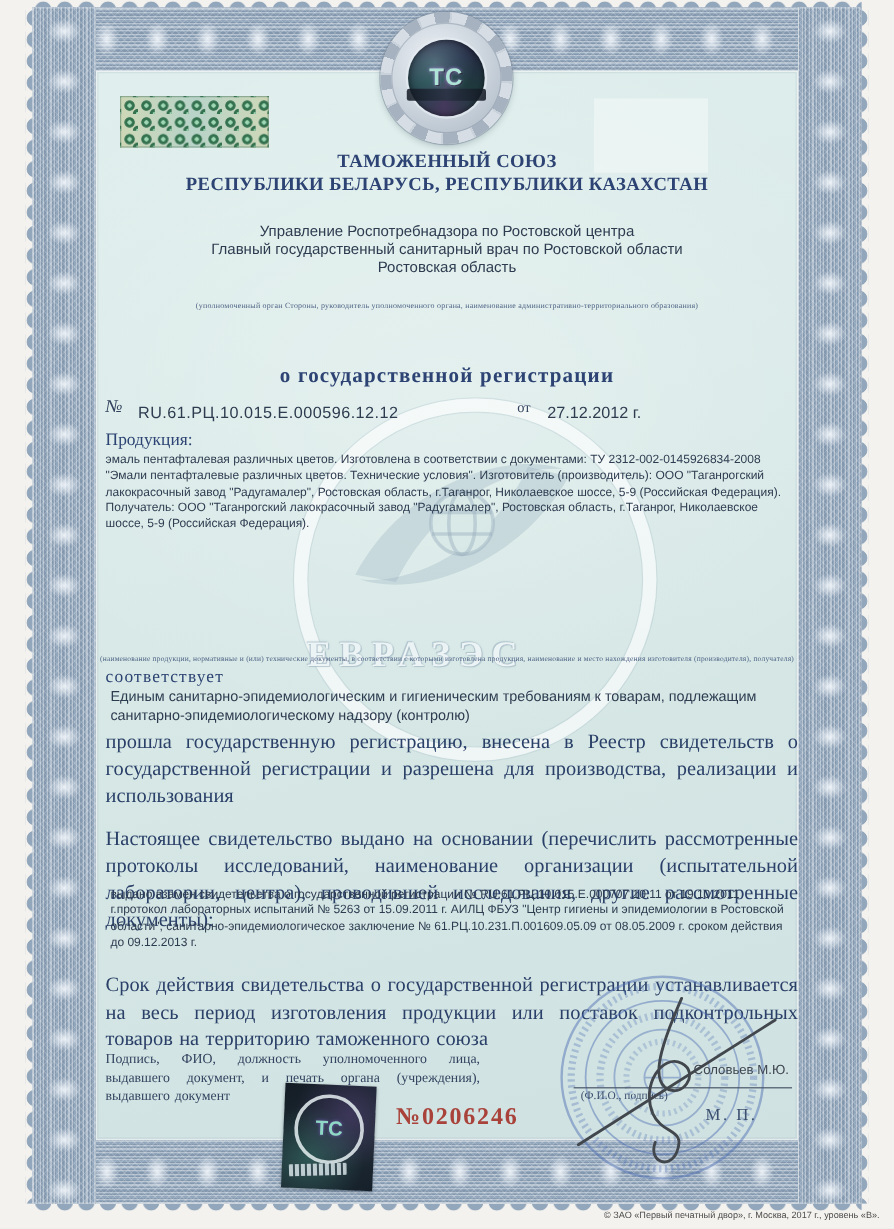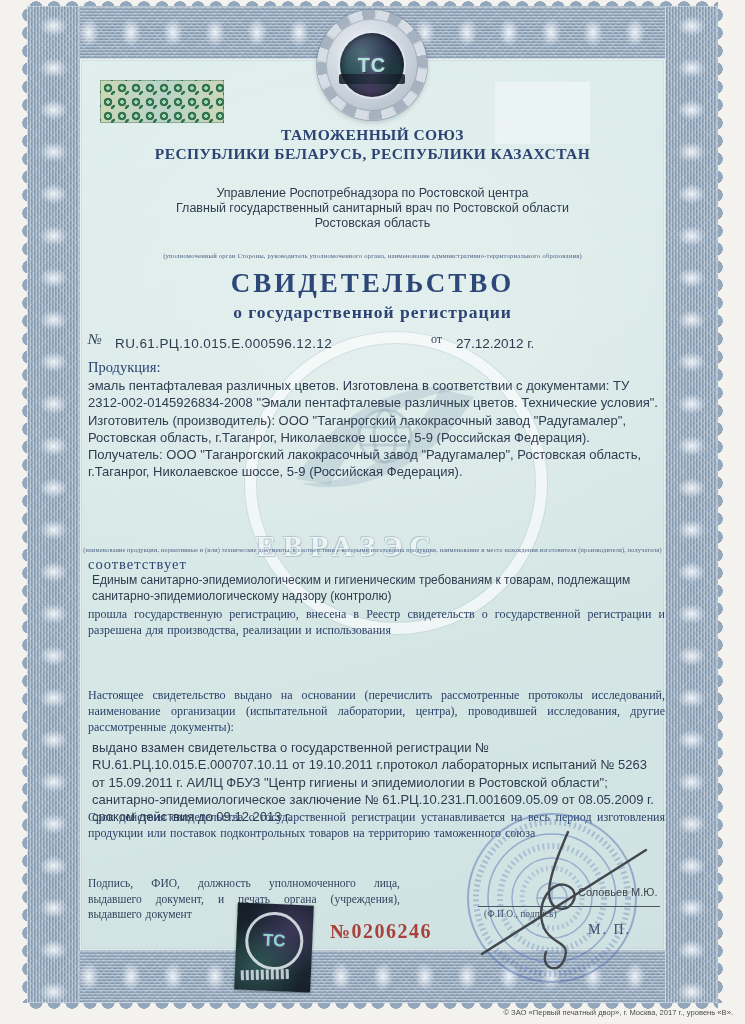--- a/index.html
+++ b/index.html
@@ -116,22 +116,22 @@
   
   .t { position:absolute; z-index:4; color:#2c4373; }
   .center { left:80px; width:585px; text-align:center; }
   .sans { font-family:"Liberation Sans", sans-serif; color:#2e3c50; }
   .cap { font-size:6.6px; color:#4d6183; letter-spacing:.2px; }
   .just { text-align:justify; word-spacing:1px; }
   .h1 { font-size:15.5px; font-weight:bold; letter-spacing:.4px; }
   .auth { font-size:12.5px; }
   .title { font-size:27px; font-weight:bold; letter-spacing:3px; color:#2d4778; }
   .subtitle { font-size:17.5px; font-weight:bold; letter-spacing:1px; }
-  .para-serif { font-size:12px; line-height:1.33; color:#2a4068; }
-  .para-sans { font-size:13px; line-height:1.33; }
+  .para-serif { font-size:17px; line-height:1.33; color:#2a4068; }
+  .para-sans { font-size:10px; line-height:1.33; }
   
   .serial { font-size:20px; font-weight:bold; color:#a8423a; letter-spacing:1.5px; z-index:5; }
   .sticker {
     position:absolute; left:236px; top:904px; width:76px; height:87px; z-index:5;
     transform:rotate(2.5deg);
     background:
       radial-gradient(circle at 30% 72%, rgba(90,200,170,.28), rgba(0,0,0,0) 55%),
       radial-gradient(circle at 72% 28%, rgba(150,100,200,.28), rgba(0,0,0,0) 55%),
       linear-gradient(160deg, #141d26, #1d2a33 60%, #16202a);
     box-shadow:0 1px 3px rgba(20,30,40,.4);
@@ -193,21 +193,20 @@
     <div class="wm-text">ЕВРАЗЭС</div>
   </div>
 
   <div class="t center h1" style="top:126px">ТАМОЖЕННЫЙ СОЮЗ</div>
   <div class="t center h1" style="top:145px">РЕСПУБЛИКИ БЕЛАРУСЬ, РЕСПУБЛИКИ КАЗАХСТАН</div>
   <div class="t center sans auth" style="top:186px">Управление Роспотребнадзора по Ростовской центра</div>
   <div class="t center sans auth" style="top:201px">Главный государственный санитарный врач по Ростовской области</div>
   <div class="t center sans auth" style="top:216px">Ростовская область</div>
   <div class="t center cap" style="top:252px">(уполномоченный орган Стороны, руководитель уполномоченного органа, наименование административно-территориального образования)</div>
 
-  <div class="t center title" style="top:268px">СВИДЕТЕЛЬСТВО</div>
   <div class="t center subtitle" style="top:302px">о государственной регистрации</div>
 
   <div class="t" style="left:88px; top:331px; font-size:15px; font-style:italic; color:#33435f">№</div>
   <div class="t sans" style="left:115px; top:336px; font-size:13.5px; letter-spacing:.4px">RU.61.РЦ.10.015.Е.000596.12.12</div>
   <div class="t" style="left:431px; top:332px; font-size:12px; color:#33435f">от</div>
   <div class="t sans" style="left:456px; top:336px; font-size:13.5px">27.12.2012 г.</div>
 
   <div class="t" style="left:88px; top:359px; font-size:14.5px">Продукция:</div>
   <div class="t sans para-sans" style="left:88px; top:377px; width:575px">эмаль пентафталевая различных цветов. Изготовлена в соответствии с документами: ТУ 2312-002-0145926834-2008 "Эмали пентафталевые различных цветов. Технические условия". Изготовитель (производитель): ООО "Таганрогский лакокрасочный завод "Радугамалер", Ростовская область, г.Таганрог, Николаевское шоссе, 5-9 (Российская Федерация).  Получатель: ООО "Таганрогский лакокрасочный завод "Радугамалер", Ростовская область, г.Таганрог, Николаевское шоссе, 5-9 (Российская Федерация).</div>
   <div class="t center cap" style="top:546px; font-size:6.2px">(наименование продукции, нормативные и (или) технические документы, в соответствии с которыми изготовлена продукция, наименование и место нахождения изготовителя (производителя), получателя)</div>

